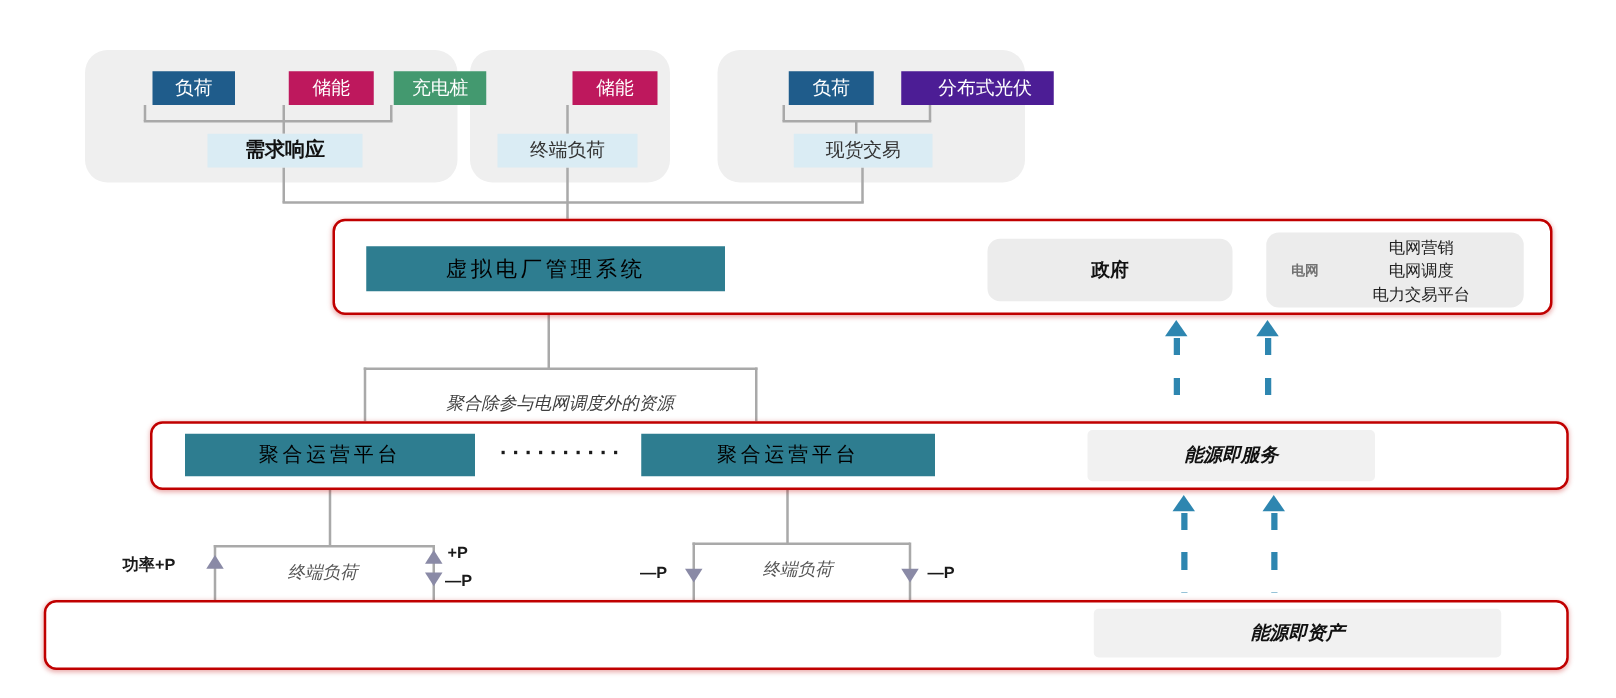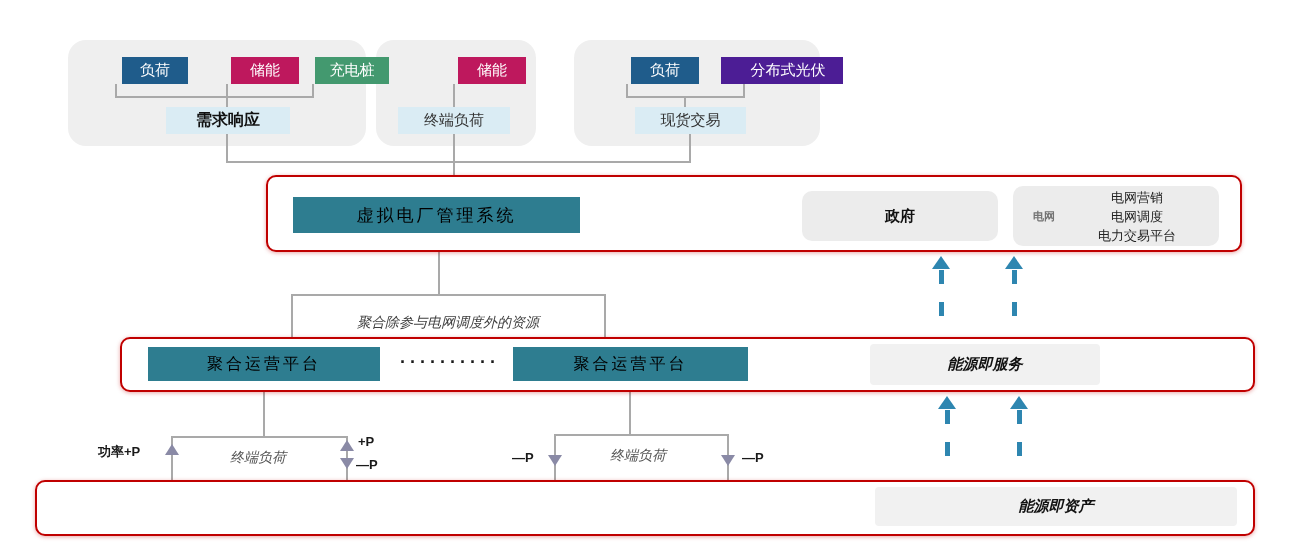--- a/index.html
+++ b/index.html
@@ -97,21 +97,21 @@
   <div class="vline" style="left:684px;top:96px;height:11px;"></div>
   <div class="svc" style="left:635px;top:107px;width:111px;height:27px;">现货交易</div>
 
   <div class="vline" style="left:226px;top:134px;height:28px;"></div>
   <div class="vline" style="left:453px;top:134px;height:41px;"></div>
   <div class="vline" style="left:689px;top:134px;height:28px;"></div>
   <div class="hline" style="left:226px;top:161px;width:465px;"></div>
 
   <div class="redrow" style="left:266px;top:175px;width:976px;height:77px;"></div>
   <div class="bigbox c-dteal" style="left:293px;top:197px;width:287px;height:36px;">虚拟电厂管理系统</div>
-  <div class="graybox" style="left:790px;top:191px;width:196px;height:50px;margin-left:12px;">政府</div>
+  <div class="graybox" style="left:790px;top:191px;width:196px;height:50px;">政府</div>
   <div class="gridbox" style="left:1013px;top:186px;width:206px;height:60px;">
     <span class="gname">电网</span>
     <span class="glist">
       <span>电网营销</span><br>
       <span>电网调度</span><br>
       <span>电力交易平台</span>
     </span>
   </div>
 
   <div class="vline" style="left:438px;top:252px;height:43px;"></div>
@@ -146,21 +146,21 @@
   <div class="tri-down" style="left:721px;top:455px;"></div>
   <div class="plabel" style="left:512px;top:450px;">—P</div>
   <div class="plabel" style="left:742px;top:450px;">—P</div>
   <div class="note" style="left:588px;top:447px;width:100px;color:#555;">终端负荷</div>
 
   <div class="redrow" style="left:35px;top:480px;width:1220px;height:56px;"></div>
   <div class="chip c-yellow" style="left:58px;top:490px;width:168px;height:34px;font-size:16px;">分布式光伏</div>
   <div class="chip c-teal" style="left:315px;top:490px;width:96px;height:34px;font-size:16px;">储能</div>
   <div class="chip c-green" style="left:501px;top:490px;width:106px;height:34px;font-size:16px;">充电桩</div>
   <div class="chip c-blue" style="left:700px;top:490px;width:106px;height:34px;font-size:16px;">负荷</div>
-  <div class="servicebox" style="left:875px;top:487px;width:362px;height:39px;">能源即资产</div>
+  <div class="servicebox" style="left:875px;top:487px;width:326px;height:39px;">能源即资产</div>
 
   <div class="dash-head" style="left:932px;top:256px;"></div>
   <div class="dash" style="left:939px;top:270px;height:63px;"></div>
   <div class="dash-head" style="left:1005px;top:256px;"></div>
   <div class="dash" style="left:1012px;top:270px;height:63px;"></div>
 
   <div class="dash-head" style="left:938px;top:396px;"></div>
   <div class="dash" style="left:945px;top:410px;height:64px;"></div>
   <div class="dash-head" style="left:1010px;top:396px;"></div>
   <div class="dash" style="left:1017px;top:410px;height:64px;"></div>

